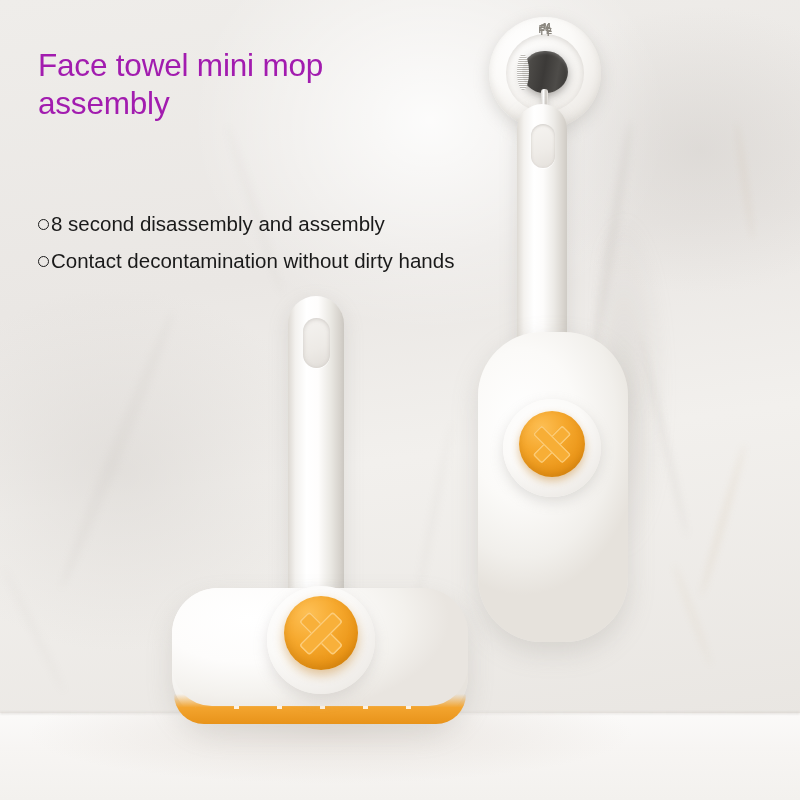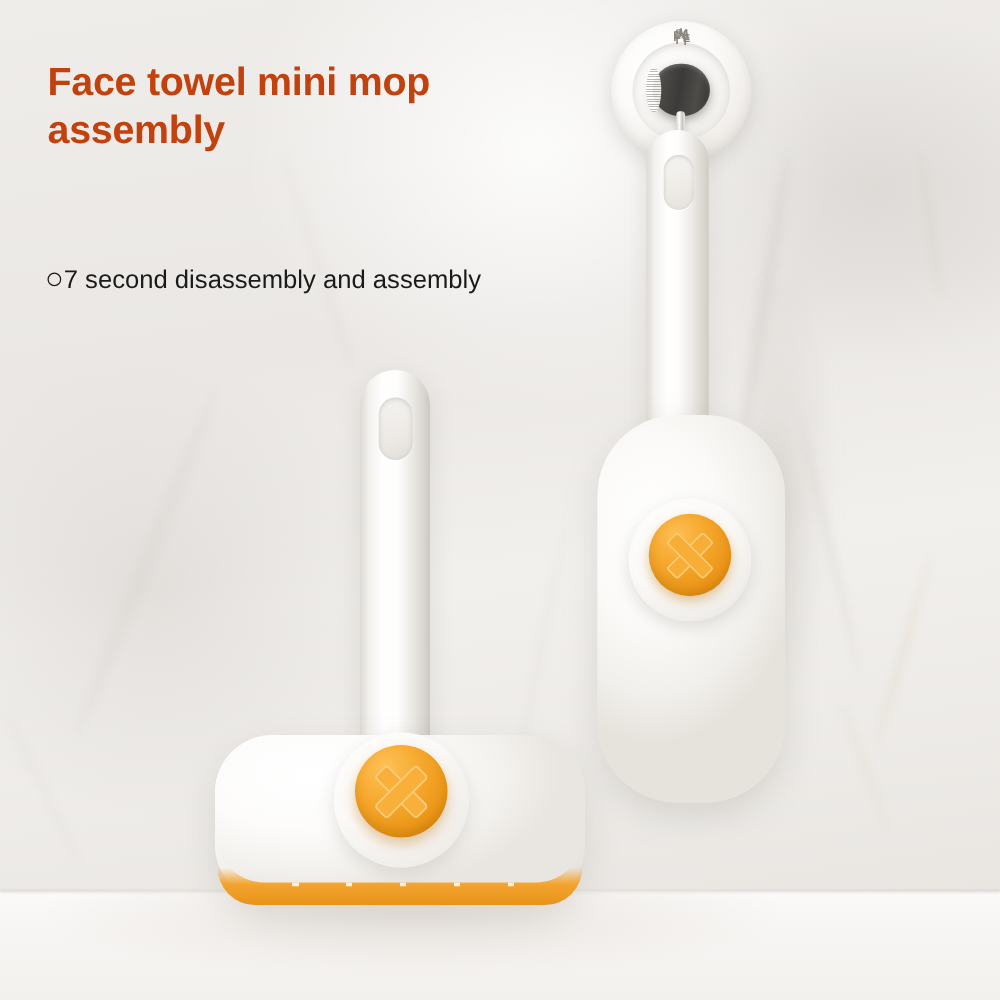--- a/index.html
+++ b/index.html
@@ -241,23 +241,23 @@
     position:absolute; left:600px; top:150px; width:120px; height:470px;
     background: radial-gradient(ellipse 60px 230px at 20% 50%, rgba(170,163,155,.22), rgba(170,163,155,0) 75%);
     filter: blur(7px);
   }
 
   
   .headline {
     position: absolute; left: 38px; top: 46px;
     width: 420px;
     font-size: 31.5px;
-    font-weight: 700;
+    font-weight: 400;
     line-height: 1.21;
-    color: #c2410c;
+    color: #a21caf;
     letter-spacing: -.2px;
   }
   .headline div { white-space: pre; }
   .bullets { position: absolute; left: 38px; top: 214px; width: 500px; }
   .bullet {
     font-size: 20.5px;
     color: #1a1a1a;
     line-height: 1.0;
     margin-bottom: 16px;
     white-space: nowrap;
@@ -335,17 +335,20 @@
     </div>
   </div>
 
   <div class="headline">
     <div>Face towel mini mop</div>
     <div>assembly</div>
   </div>
 
   <div class="bullets">
     <div class="bullet">
-      <span class="mark"></span><span>7 second disassembly and assembly</span>
+      <span class="mark"></span><span>8 second disassembly and assembly</span>
     </div>
+    <div class="bullet">
+      <span class="mark"></span><span>Contact decontamination without dirty hands</span>
+    </div>
   </div>
 
 </div>
 
 </body></html>

